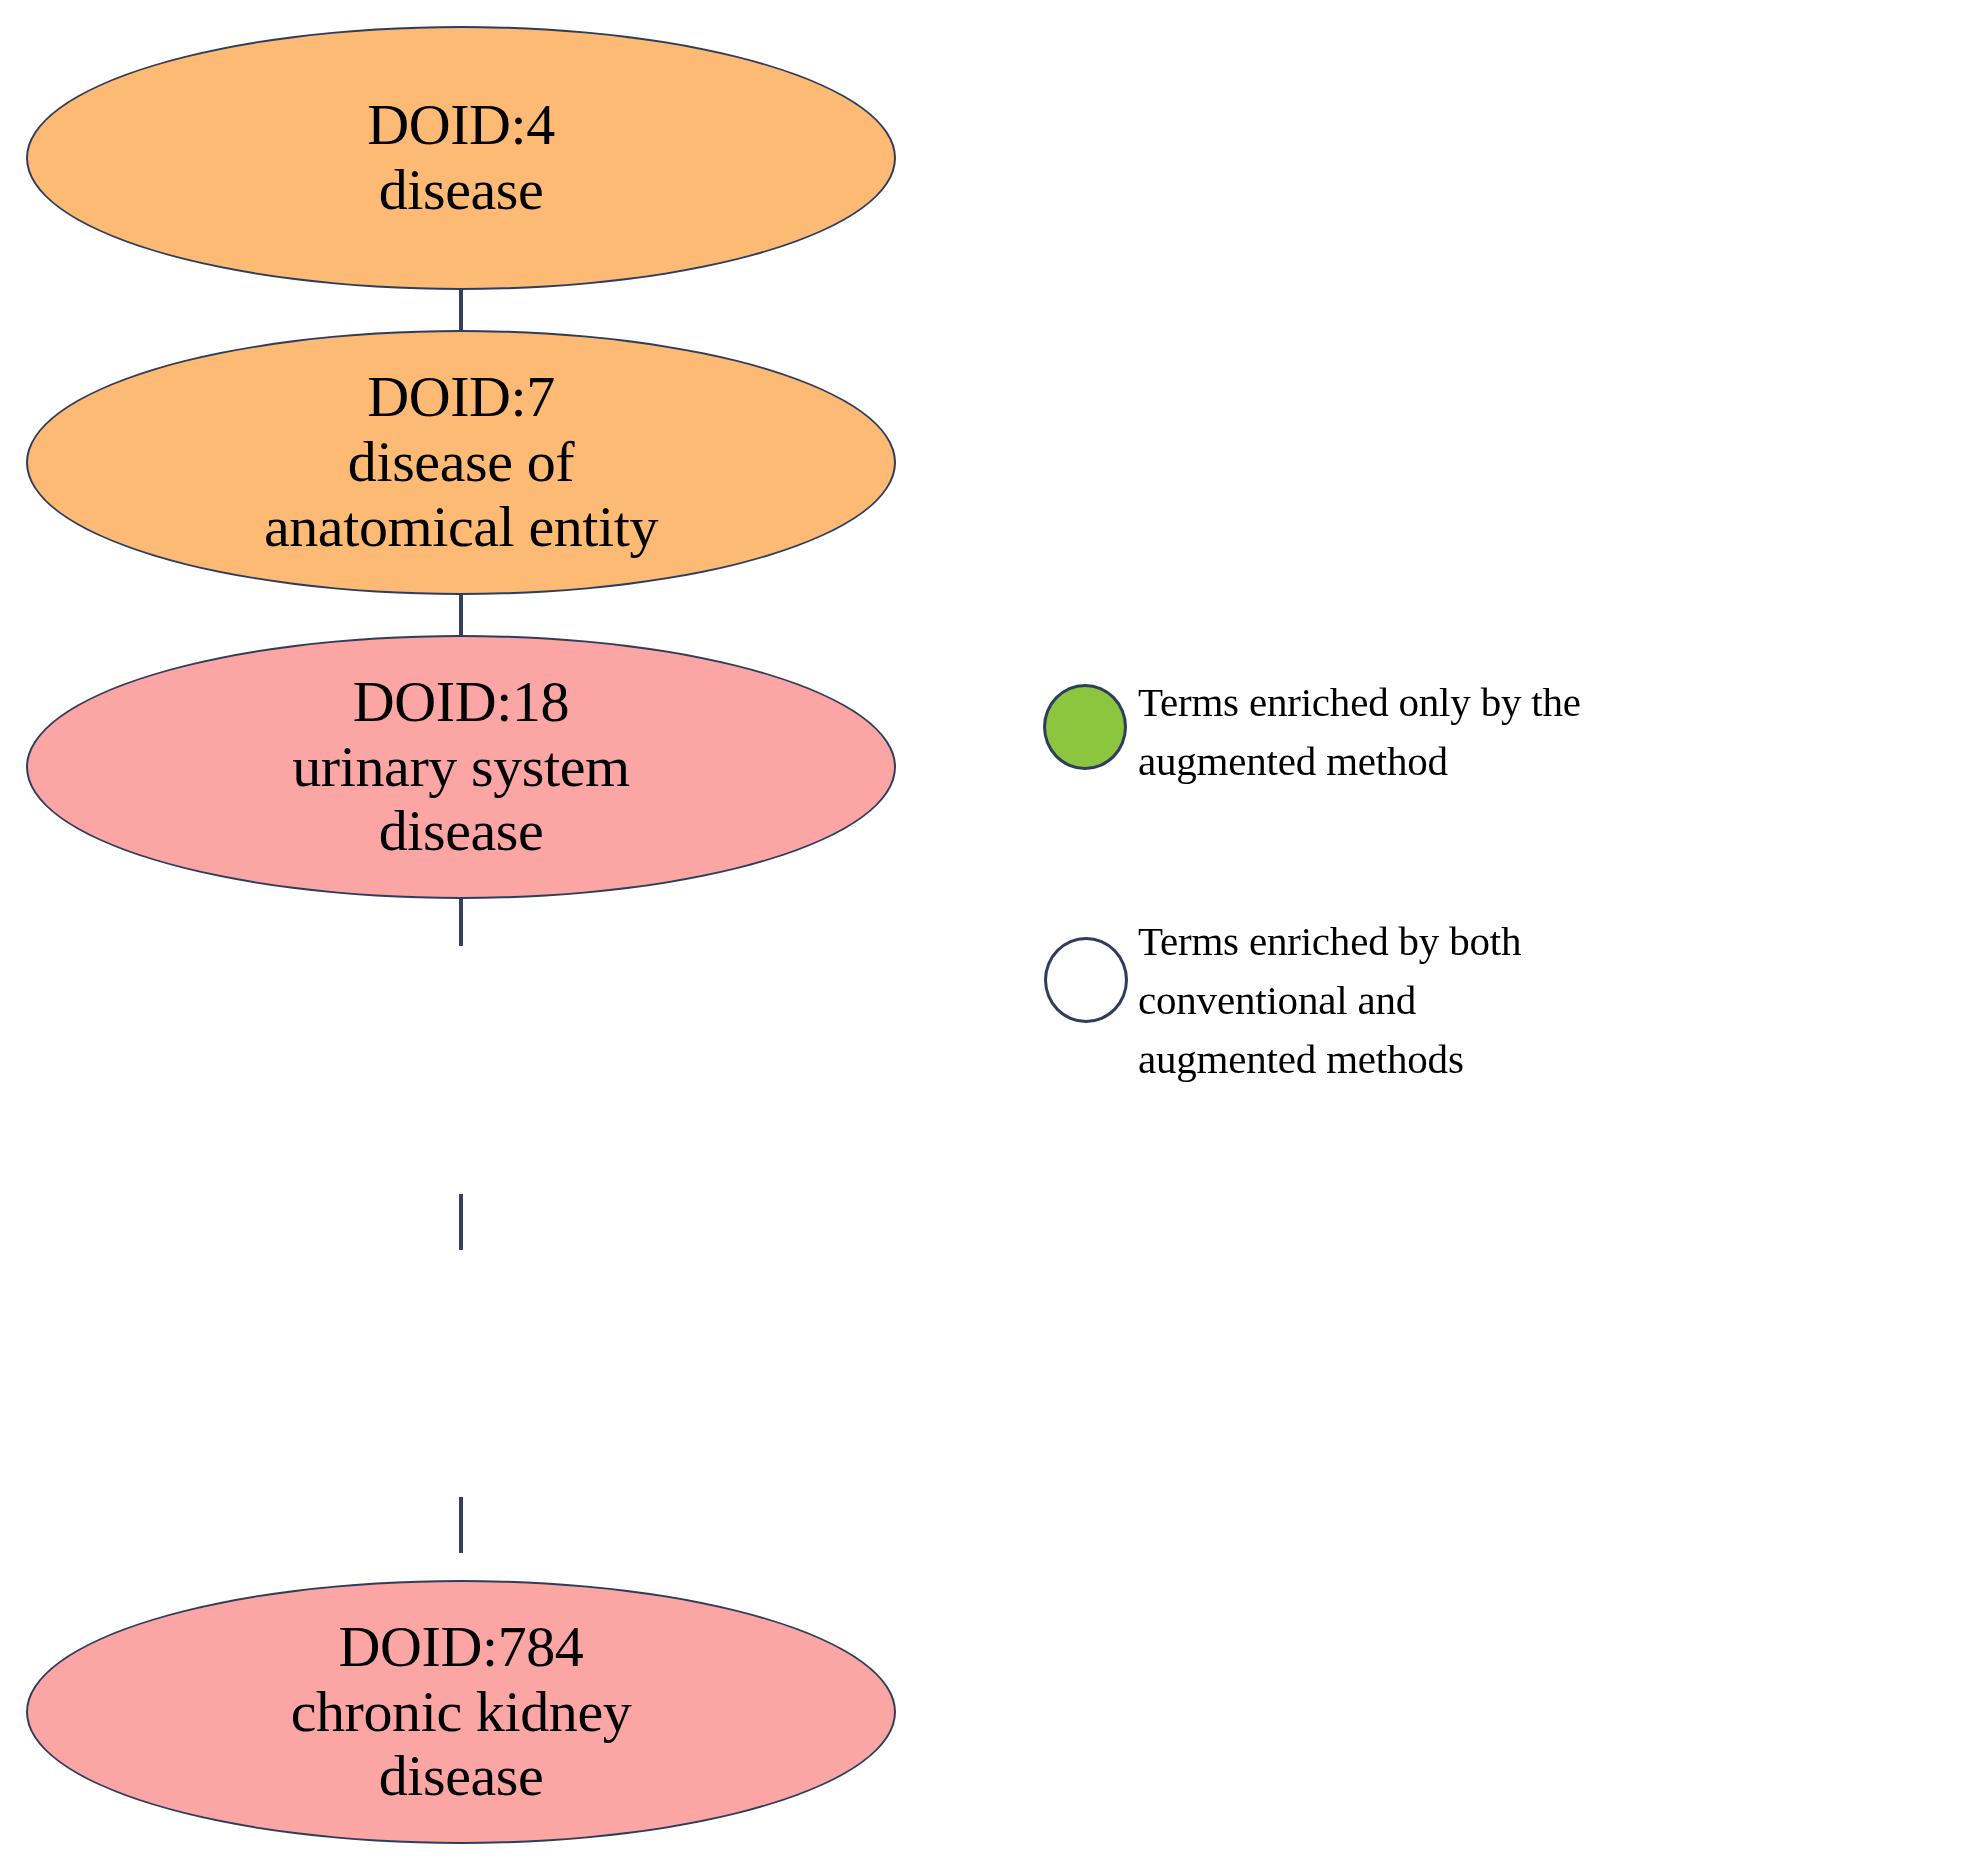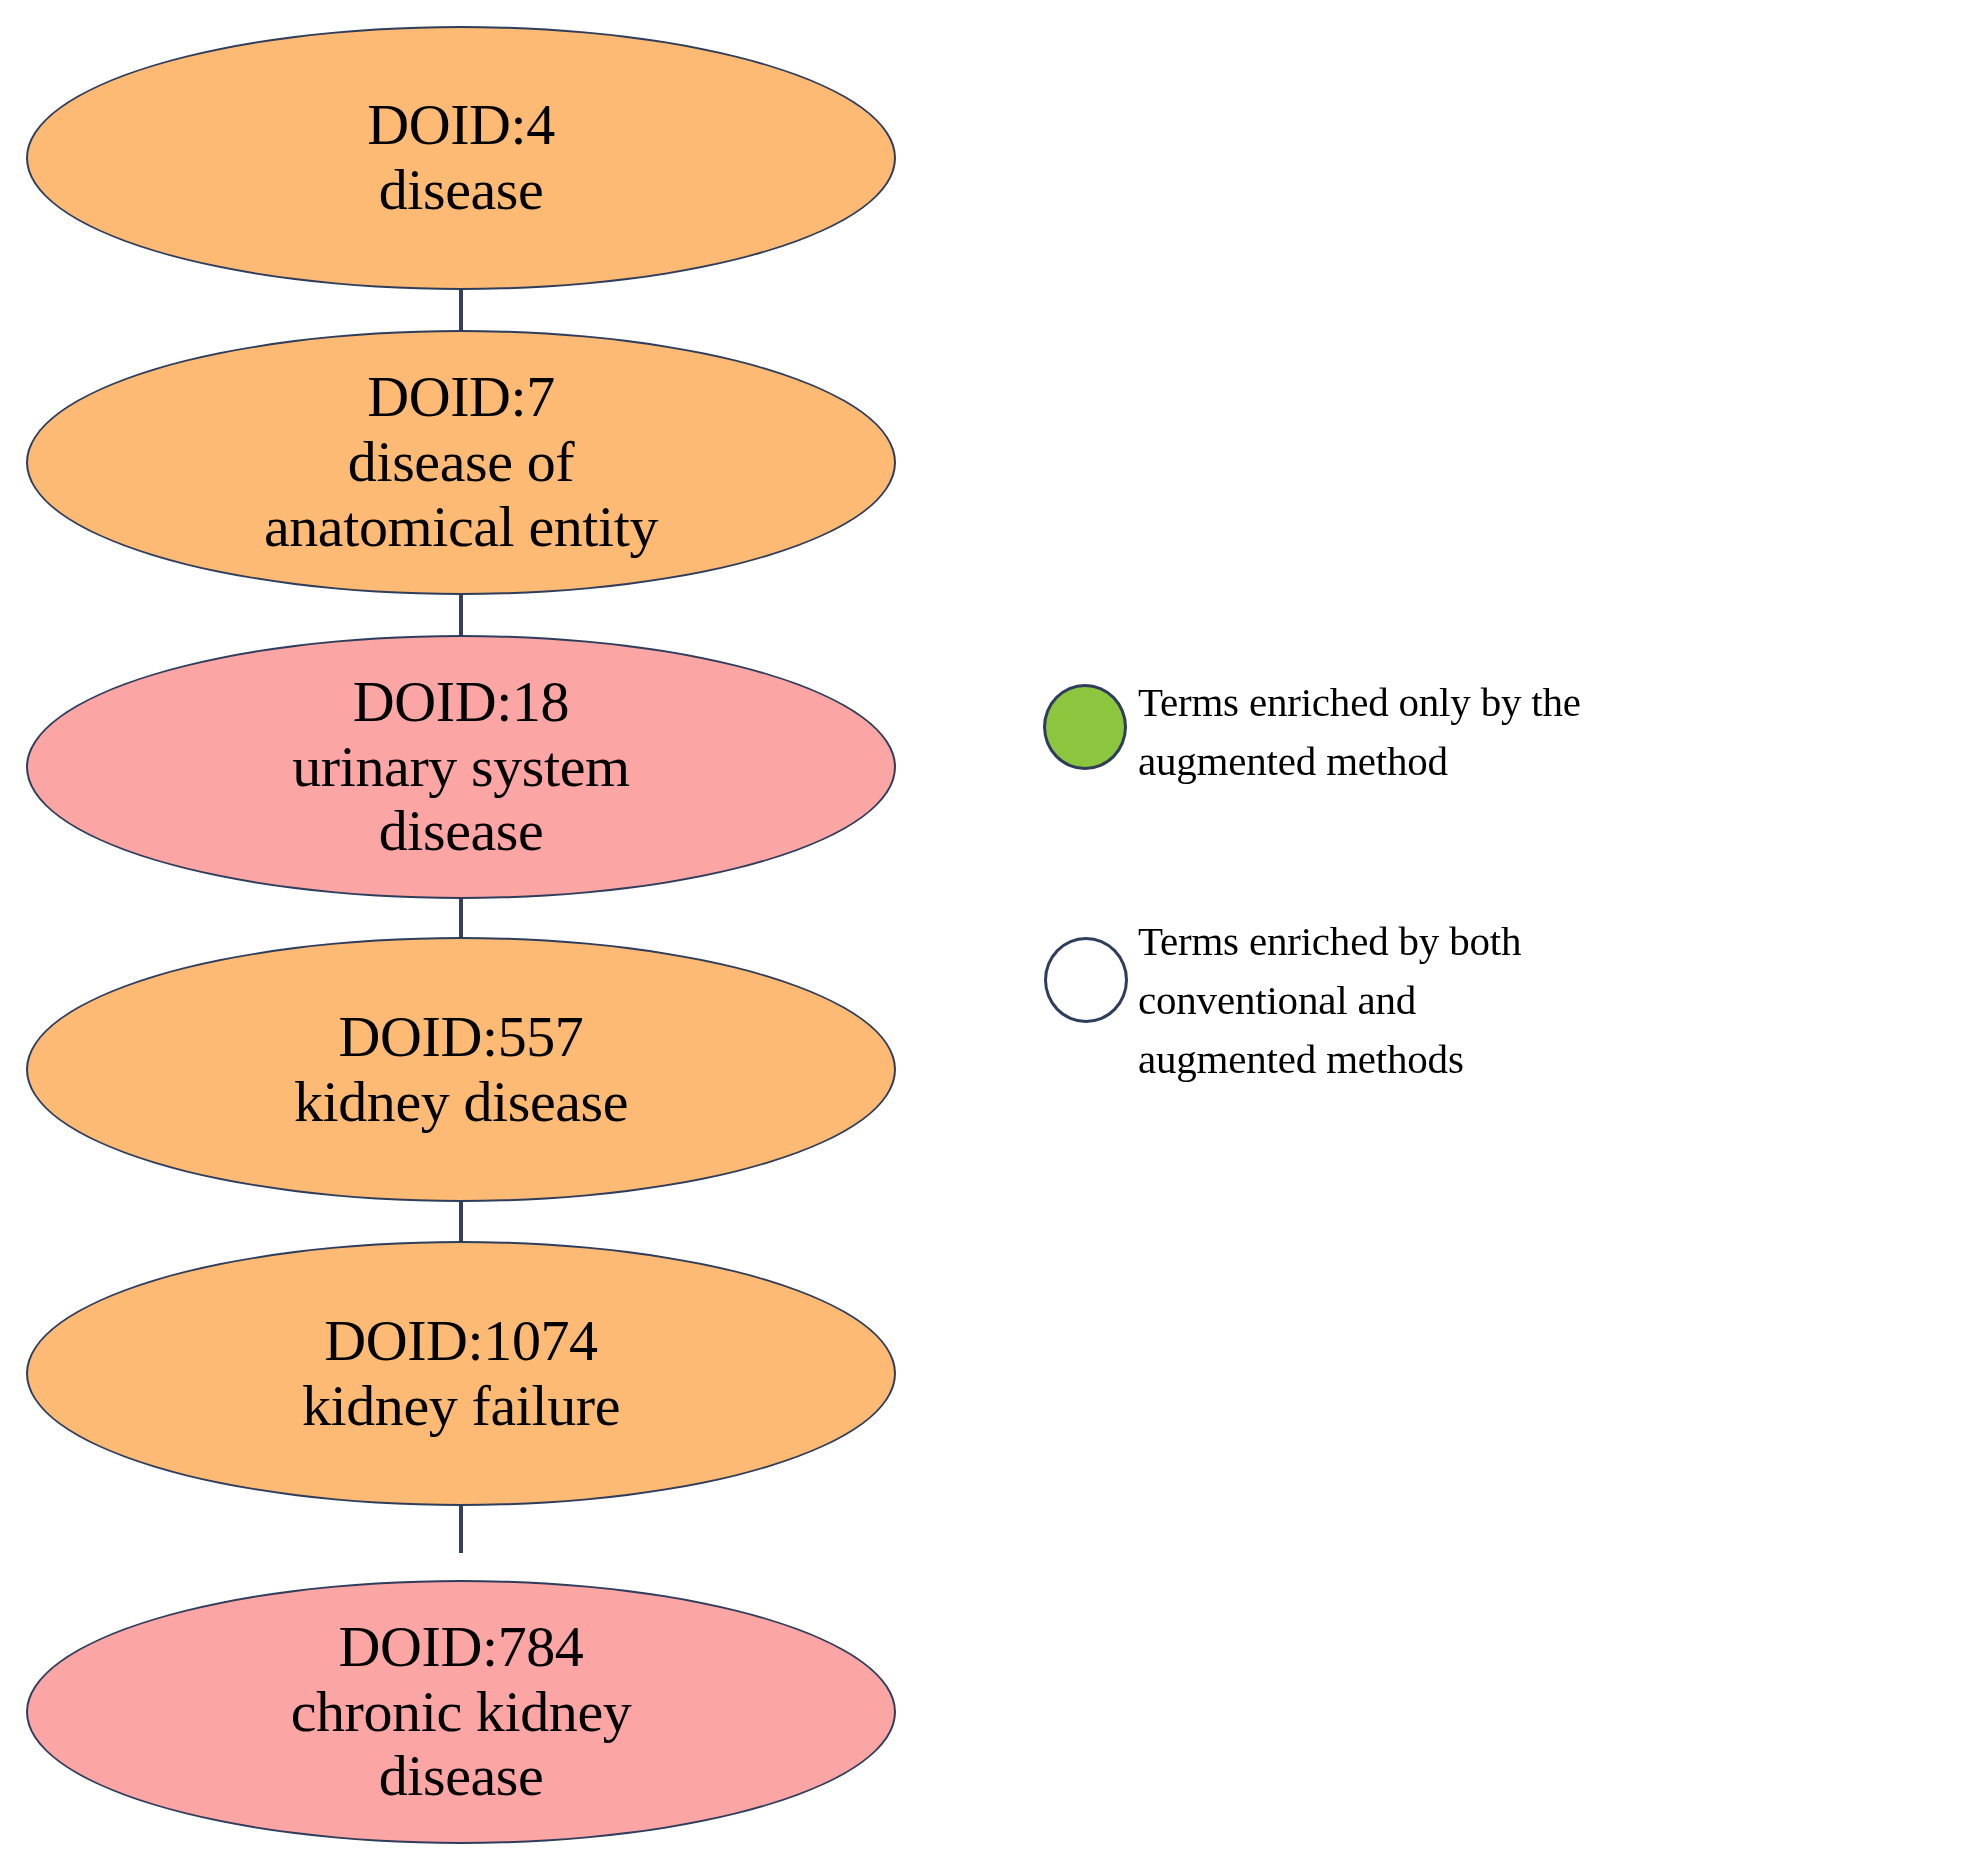--- a/index.html
+++ b/index.html
@@ -118,29 +118,21 @@
 disease of
 anatomical entity</span>
     </div>
 
     <div class="node filled" style="left:26px; top:635px; width:870px; height:264px;">
       <span class="node-label">DOID:18
 urinary system
 disease</span>
     </div>
 
-    <div class="node" style="left:26px; top:937px; width:870px; height:265px;">
-      <span class="node-label">DOID:557
-kidney disease</span>
-    </div>
 
-    <div class="node" style="left:26px; top:1241px; width:870px; height:265px;">
-      <span class="node-label">DOID:1074
-kidney failure</span>
-    </div>
 
     <div class="node filled" style="left:26px; top:1580px; width:870px; height:264px;">
       <span class="node-label">DOID:784
 chronic kidney
 disease</span>
     </div>
 
   </div>
 
   <div class="legend">

